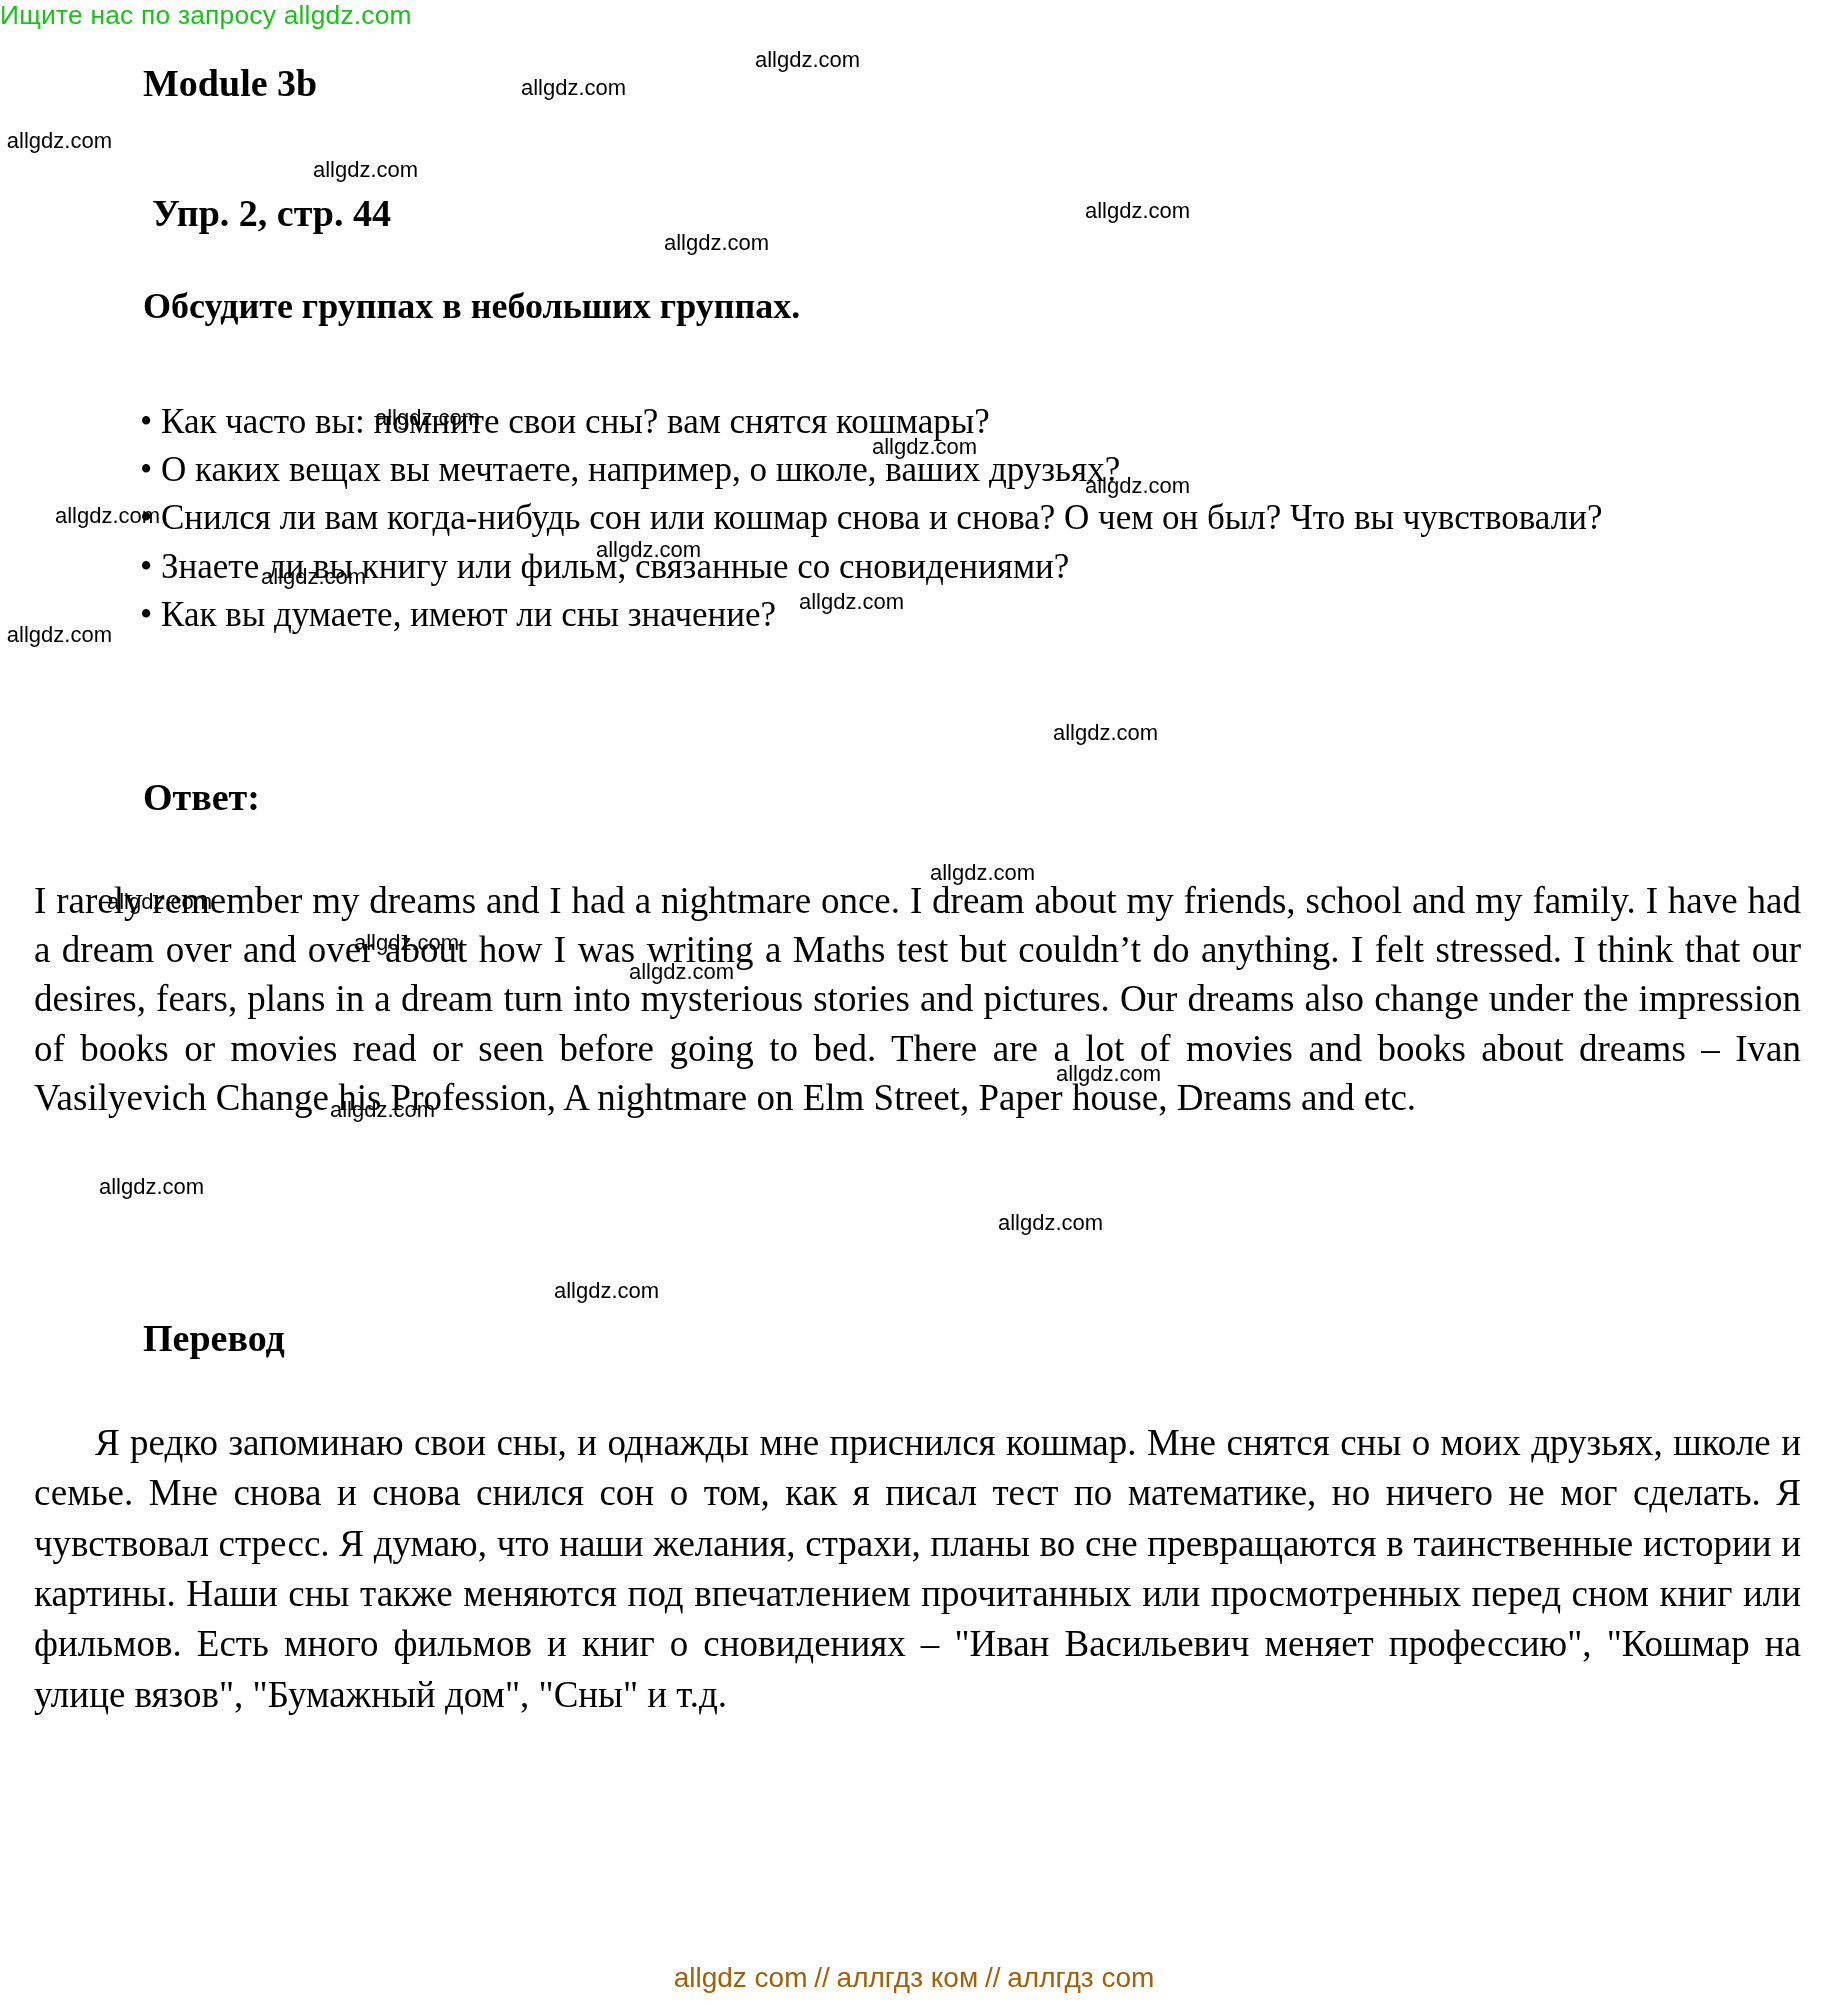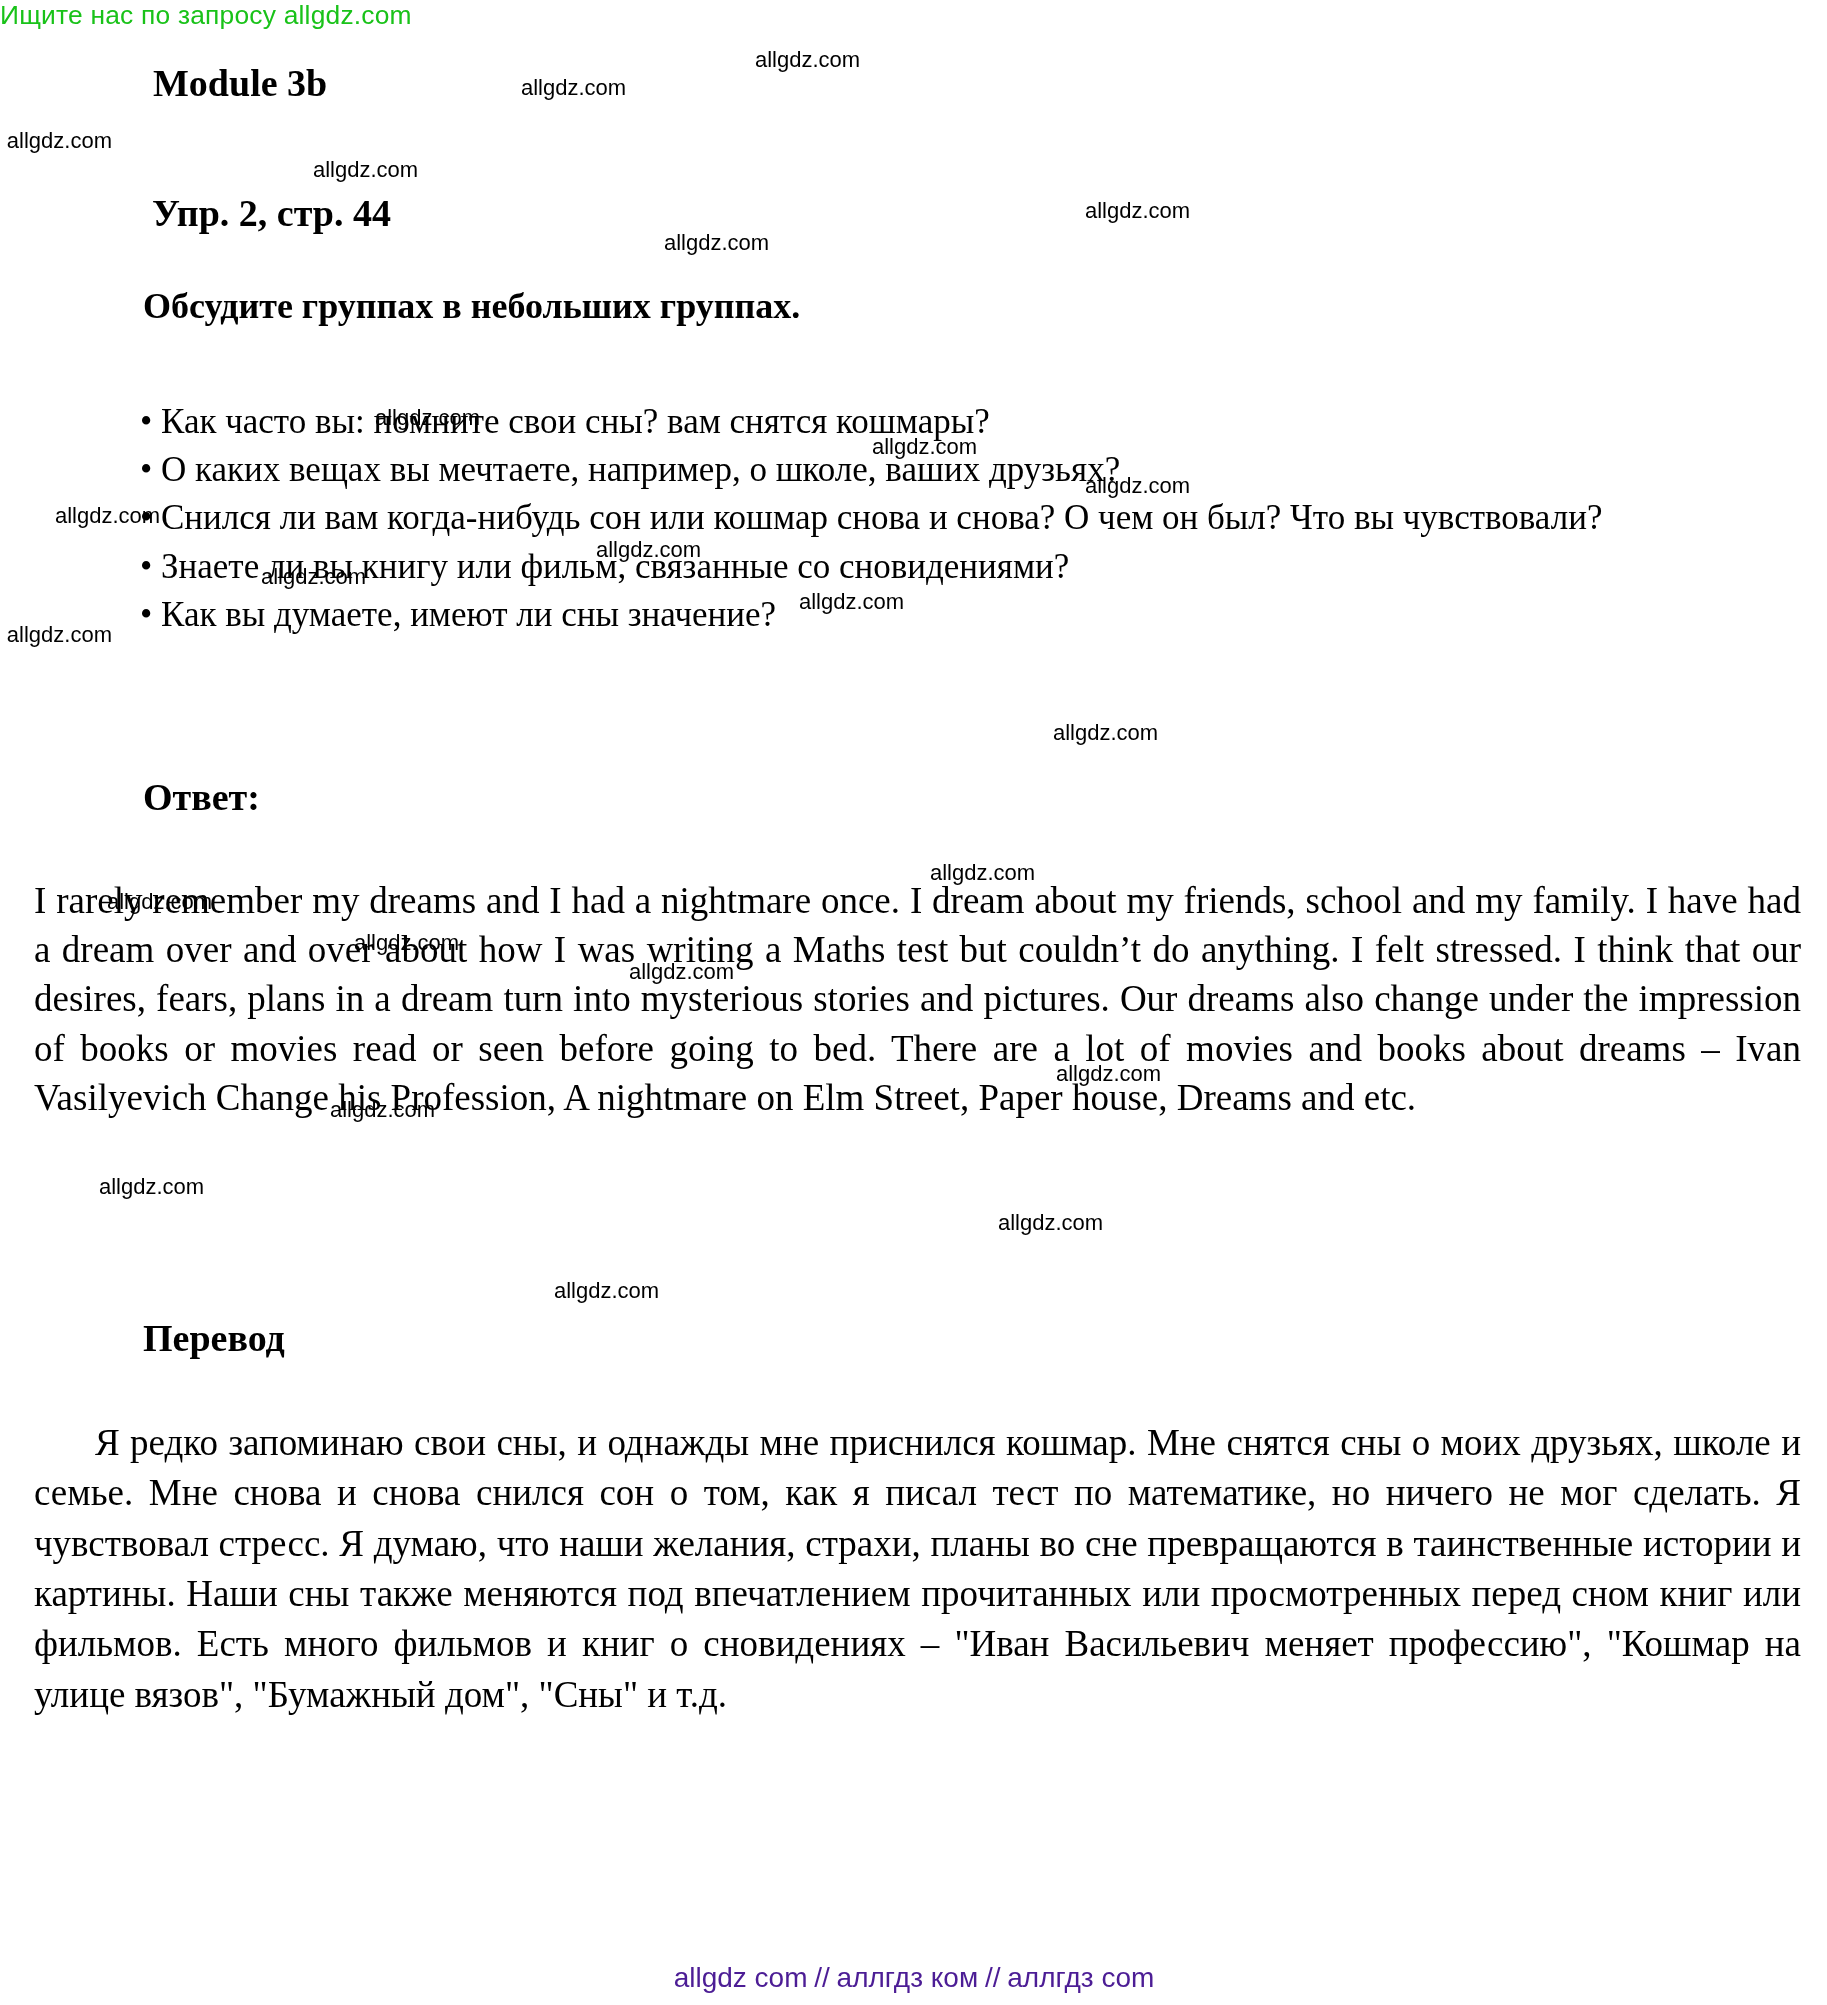--- a/index.html
+++ b/index.html
@@ -33,21 +33,21 @@
     letter-spacing: 0.2px;
   }
 
   
   .promo-bottom {
     position: absolute;
     bottom: 12px;
     left: 0;
     width: 1828px;
     text-align: center;
-    color: #4c1d95;
+    color: #a16207;
     font-family: "Liberation Sans", sans-serif;
     font-size: 28px;
   }
   .promo-bottom span { margin: 0 3.4px; }
 
   
   .wm {
     position: absolute;
     color: #000000;
     font-family: "Liberation Sans", sans-serif;
@@ -58,21 +58,21 @@
 
   .content {
     position: absolute;
     left: 0;
     top: 0;
     width: 1828px;
   }
 
   h1.module {
     position: absolute;
-    left: 153px;
+    left: 143px;
     top: 61px;
     margin: 0;
     font-size: 38px;
     font-weight: bold;
   }
   .exercise {
     position: absolute;
     left: 136px;
     top: 175px;
     margin: 16px;

